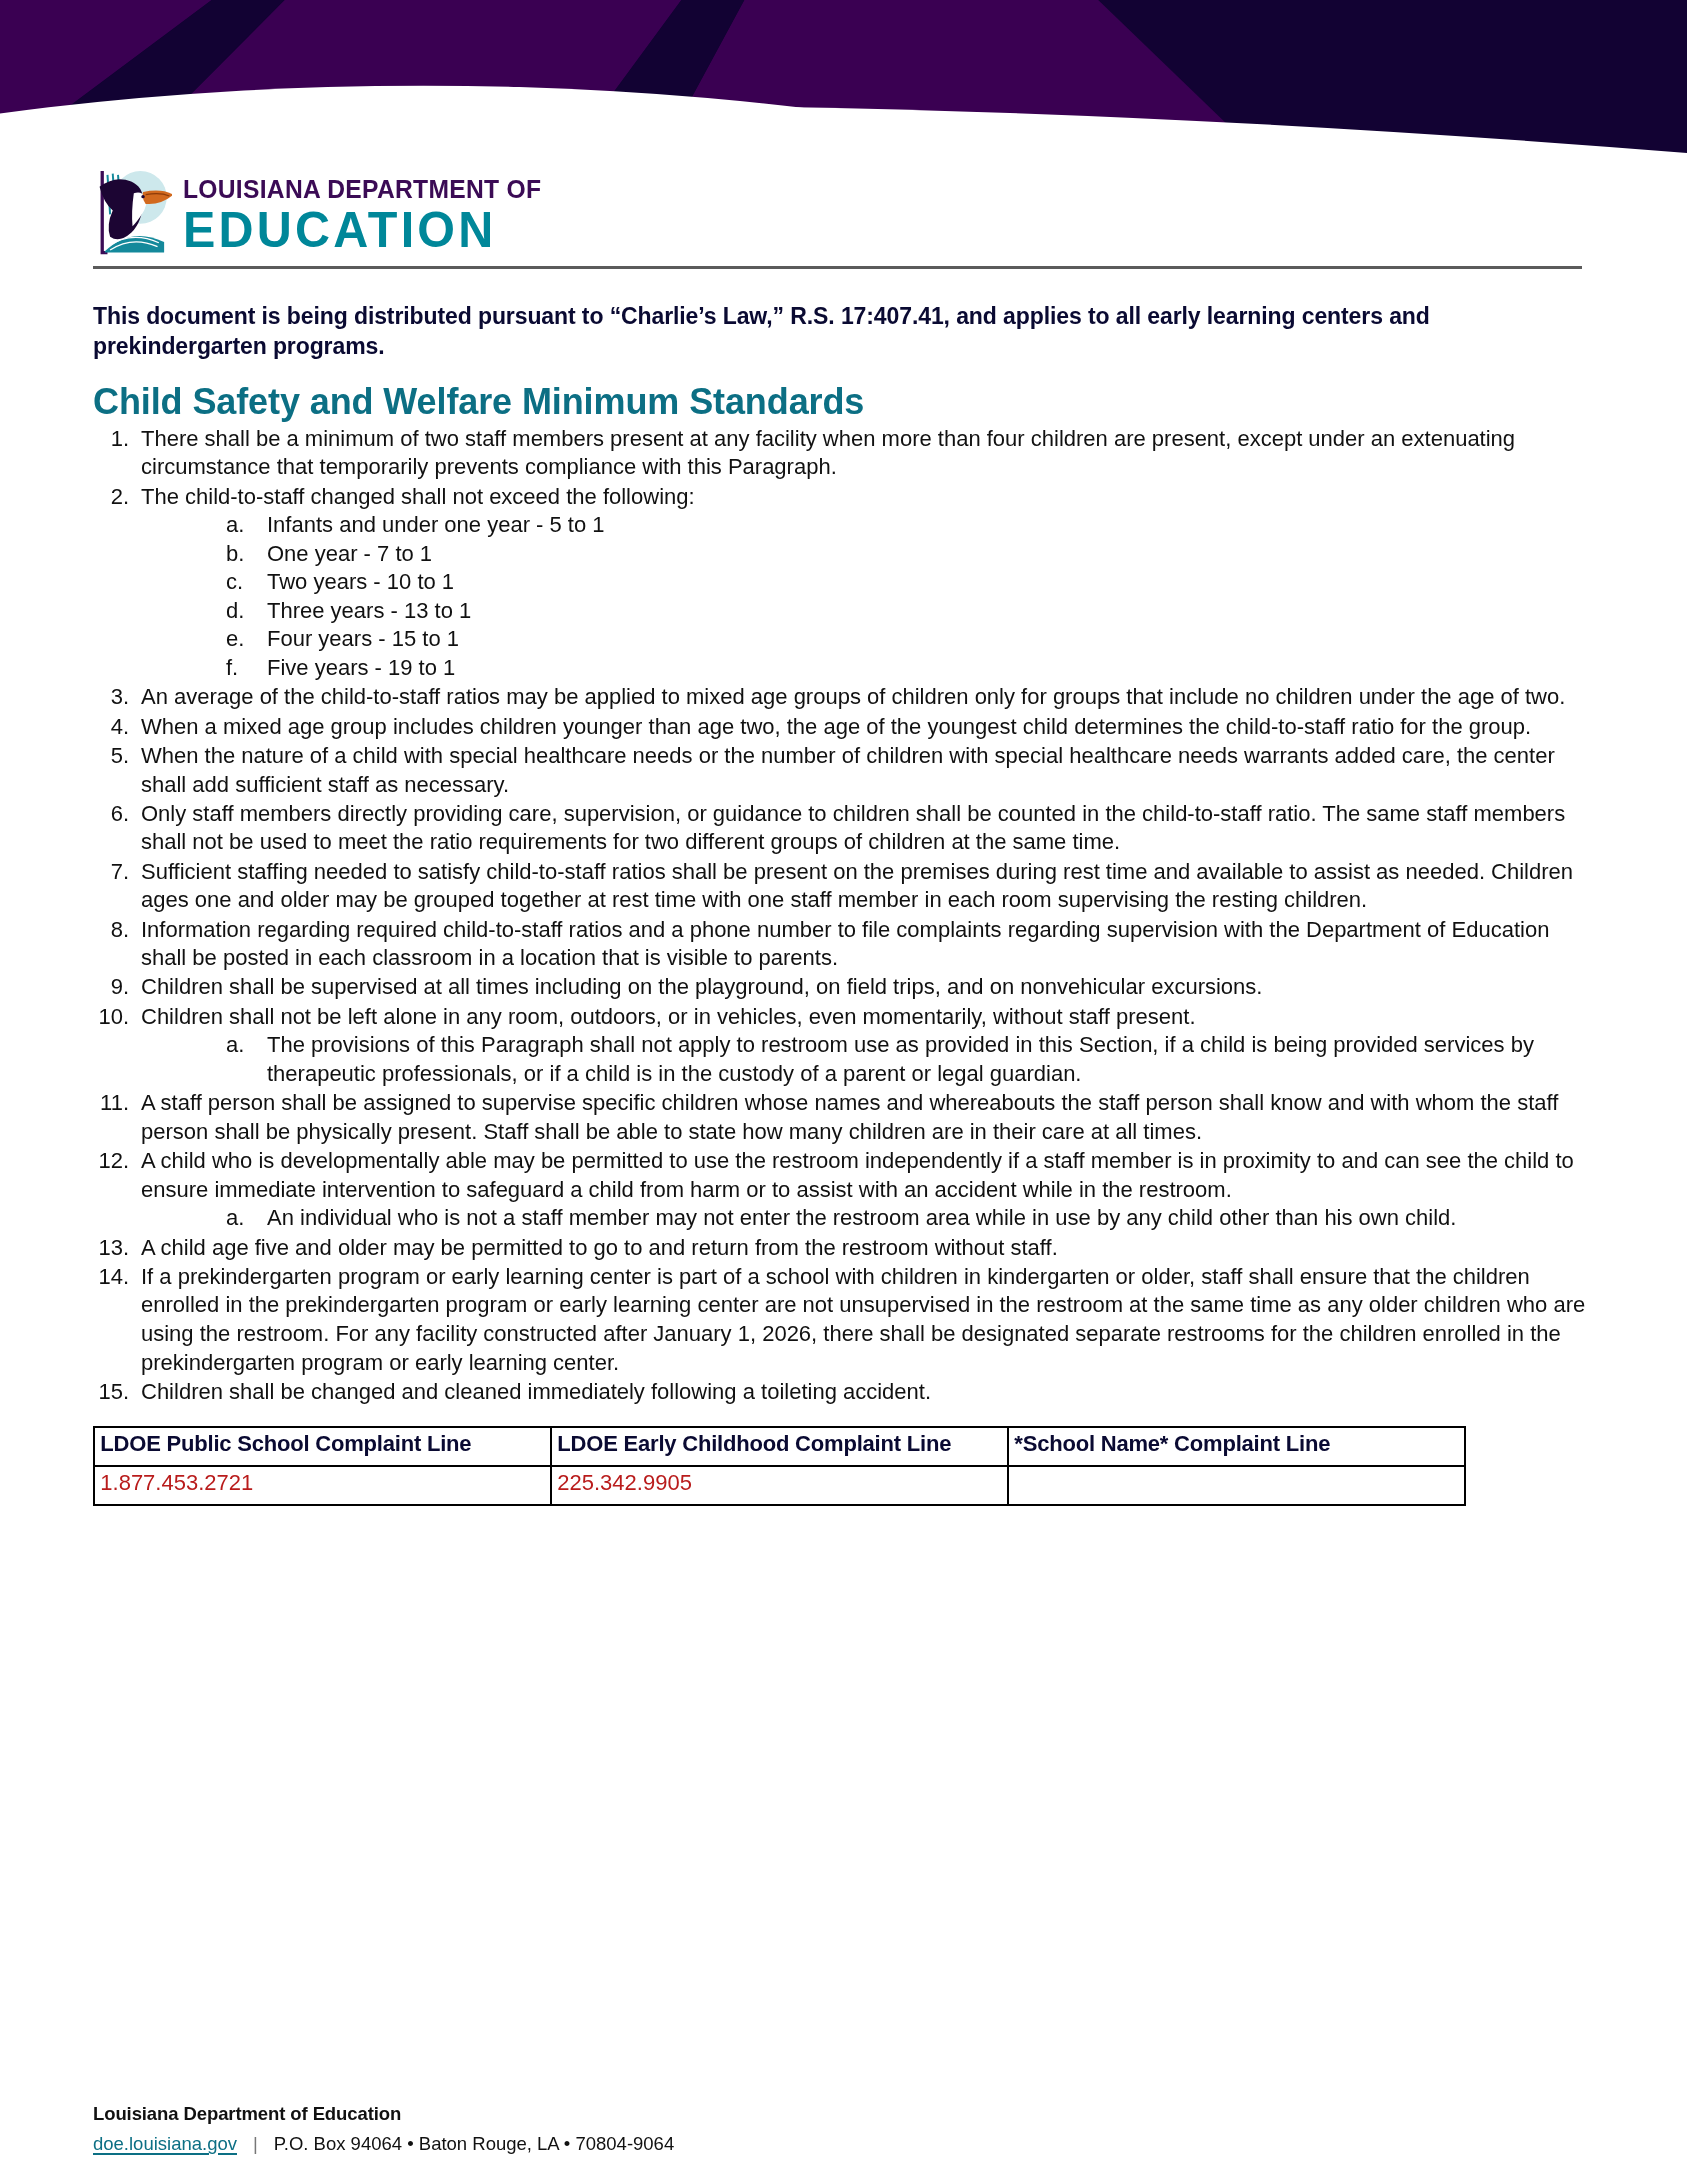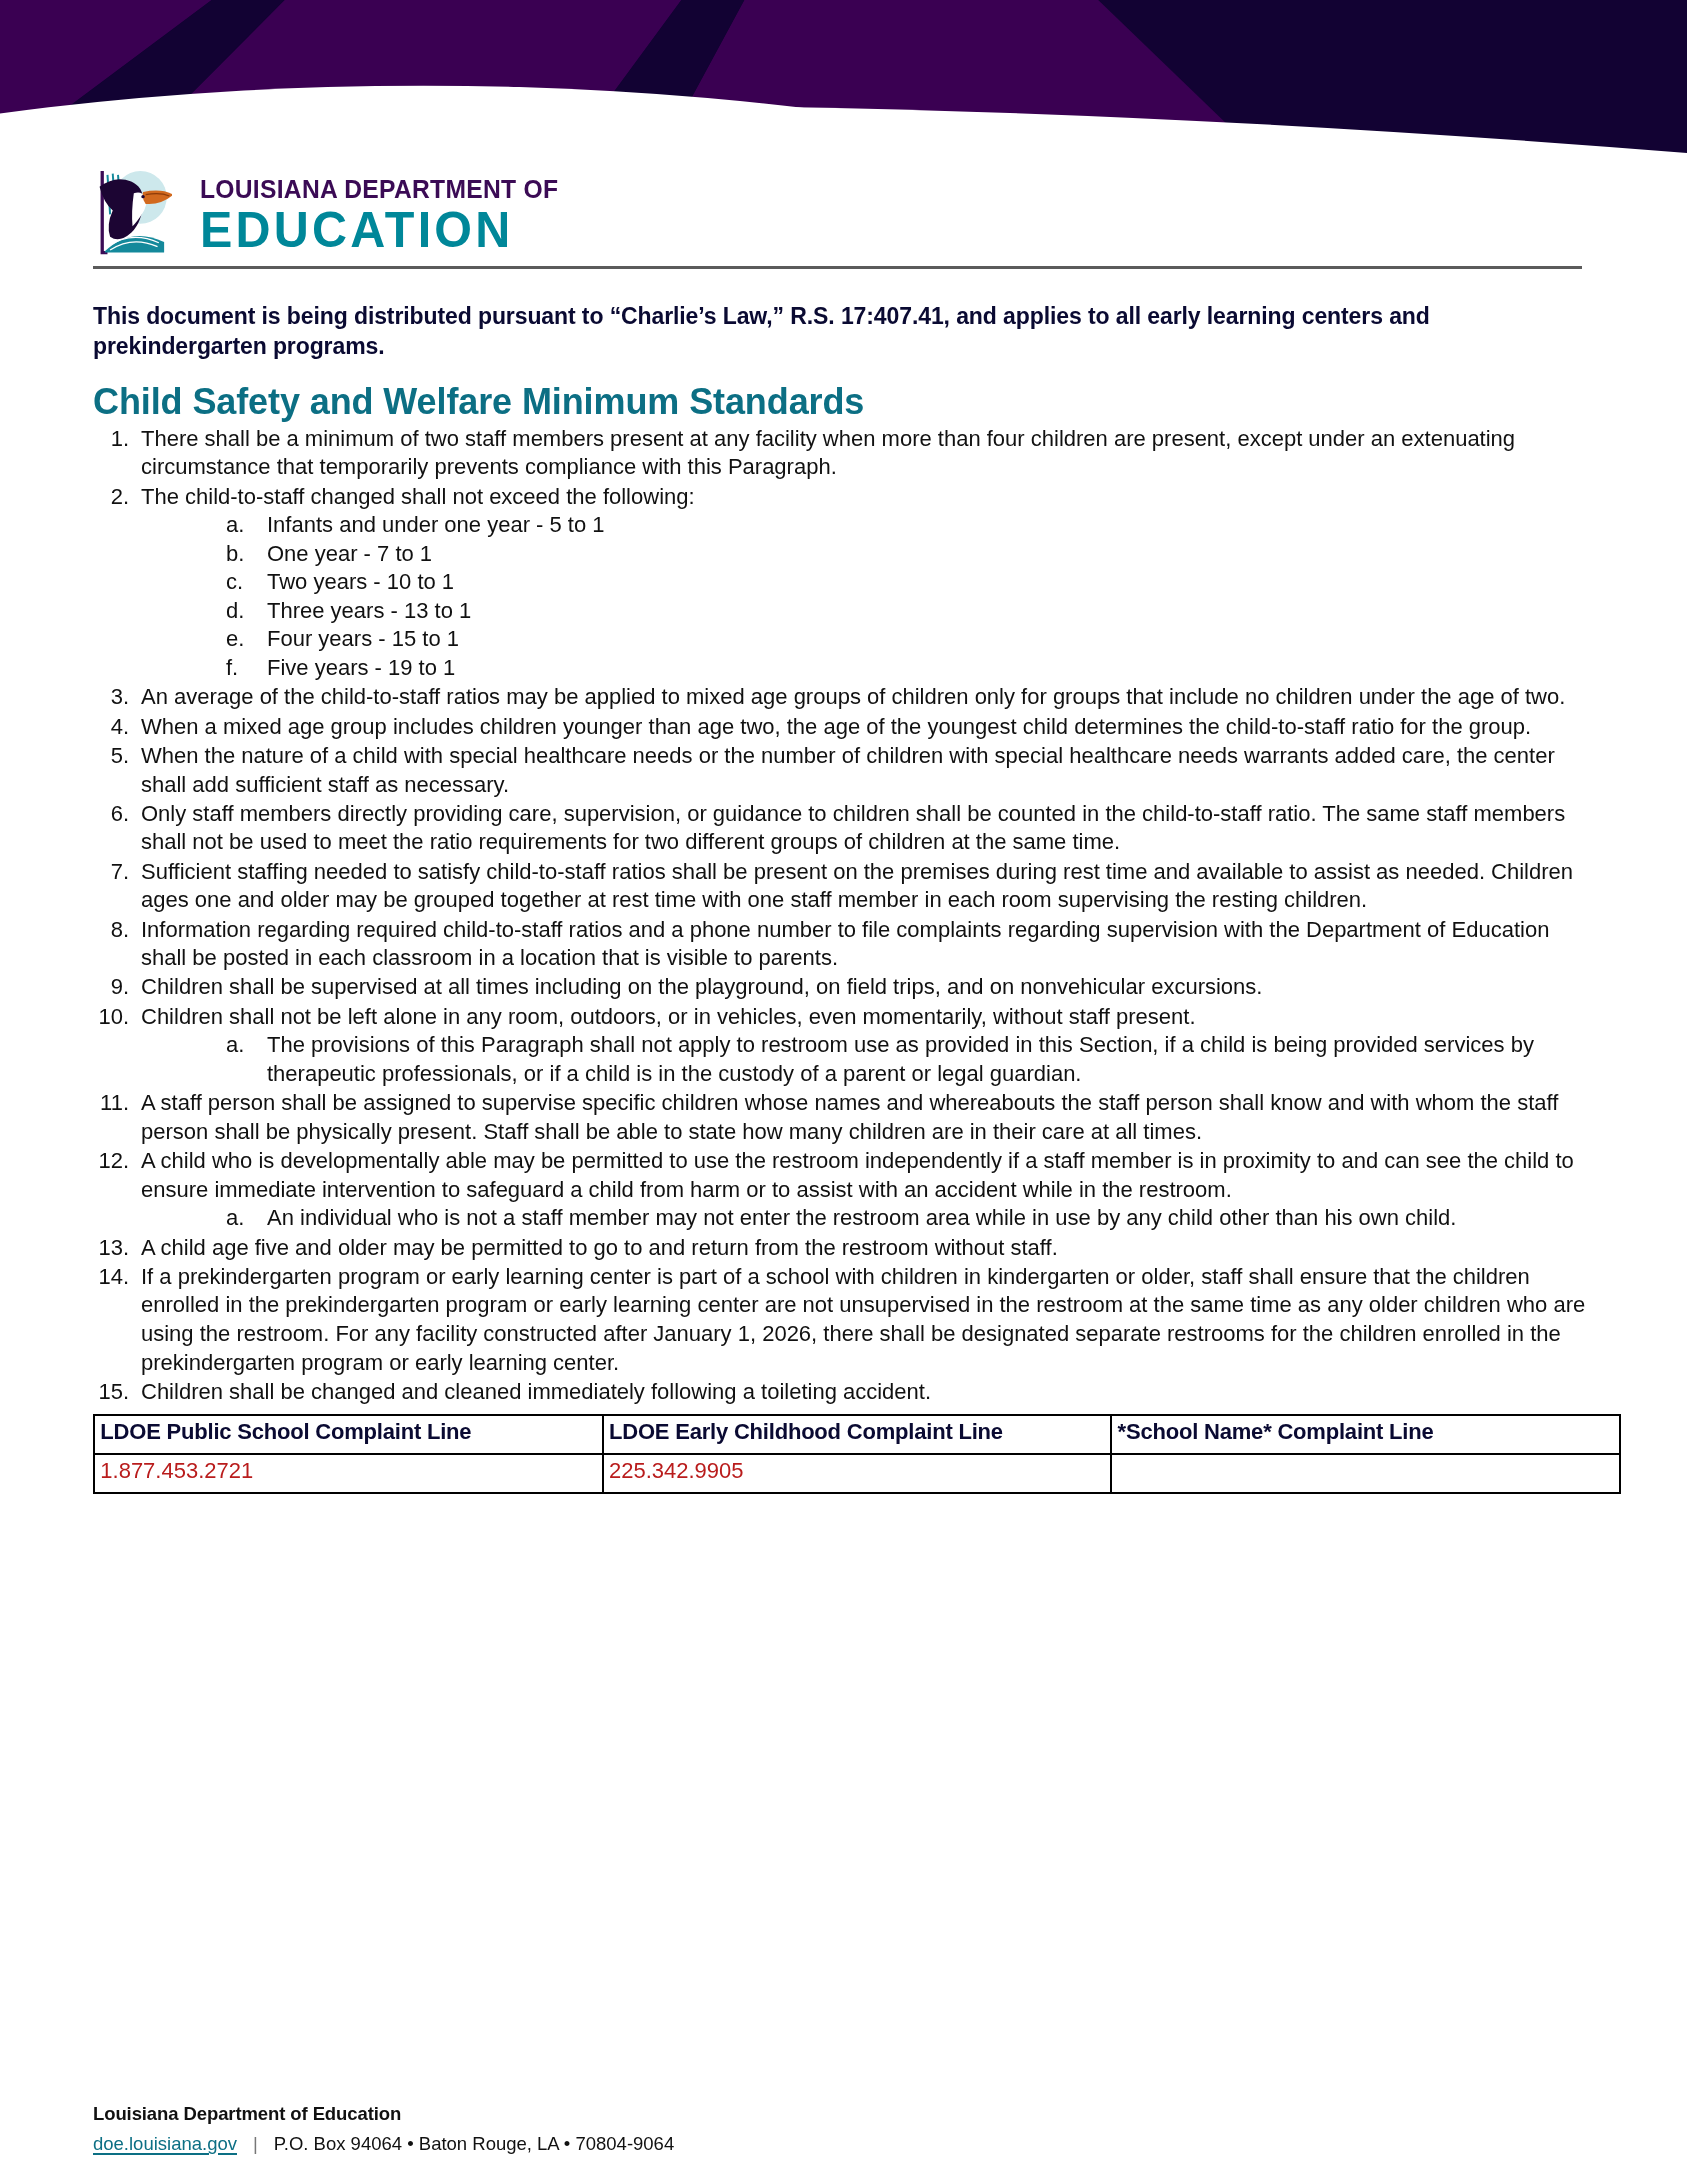--- a/index.html
+++ b/index.html
@@ -35,21 +35,21 @@
     padding: 0;
   }
 
   
   #logo-block {
     position: absolute;
     left: 93px;
     top: 159px;
     display: flex;
     align-items: flex-end;
-    gap: 28px;
+    gap: 11px;
   }
   #logo-mark { width: 79px; height: 99px; flex: 0 0 auto; }
   #logo-wordmark { display: flex; flex-direction: column; line-height: 1; padding-bottom: 2.6px;}
   #logo-line1 {
     font-family: "Liberation Sans Narrow", "Liberation Sans", sans-serif;
     font-weight: bold;
     font-size: 26.5px;
     letter-spacing: 0.3px;
     color: #3B0B55;
     transform: scaleX(0.93);
@@ -141,23 +141,23 @@
   ol.lvl2 > li.subitem > .marker {
     flex: 0 0 auto;
     width: 41px;
     padding-right: 8px;
     box-sizing: border-box;
   }
   ol.lvl2 > li.subitem > .body { flex: 1 1 auto; }
 
   
   #complaint-table {
-    margin-top: 8px;
+    margin-top: 20px;
     border-collapse: collapse;
-    width: 1528px;
+    width: 1373px;
     table-layout: fixed;
   }
   #complaint-table td, #complaint-table th {
     border: 2px solid #000000;
     padding: 2.6px 5.3px 4px 5.3px;
     vertical-align: top;
     font-size: 22px;
     line-height: 1.18;
     height: 30px;
   }

